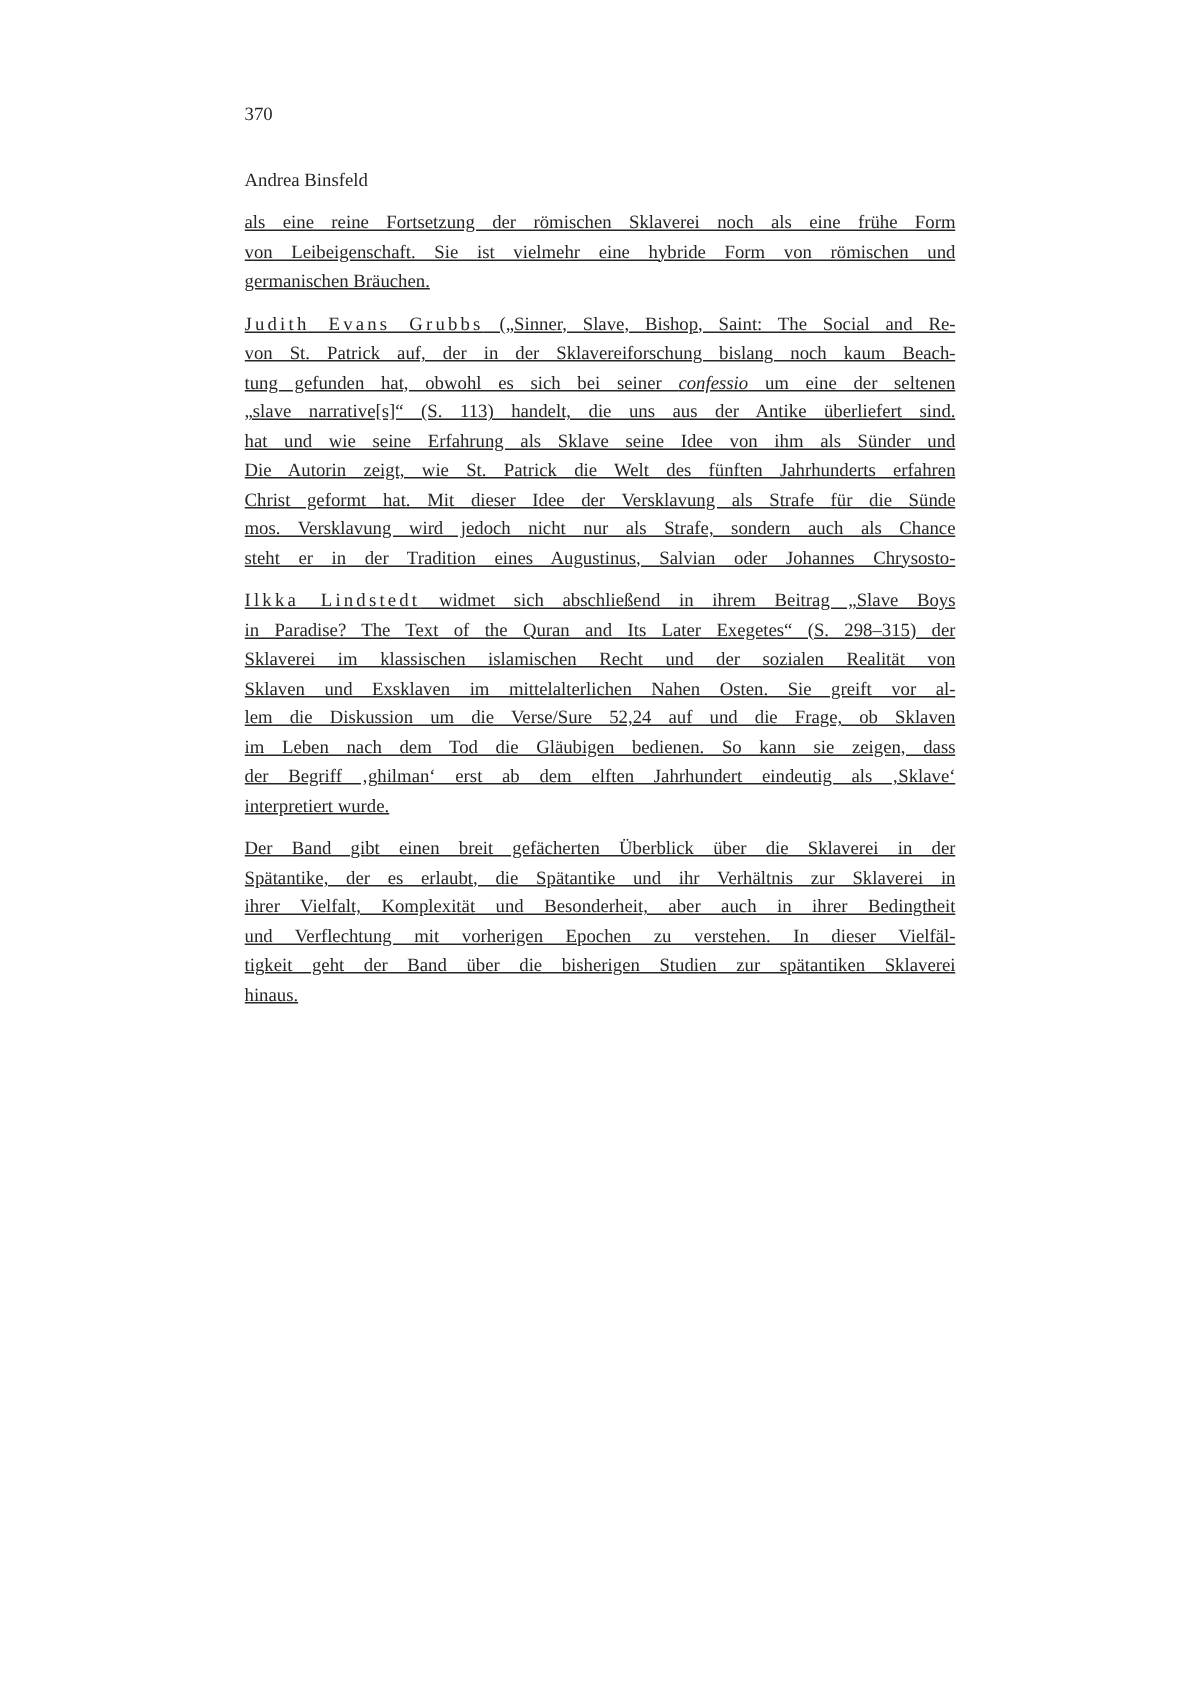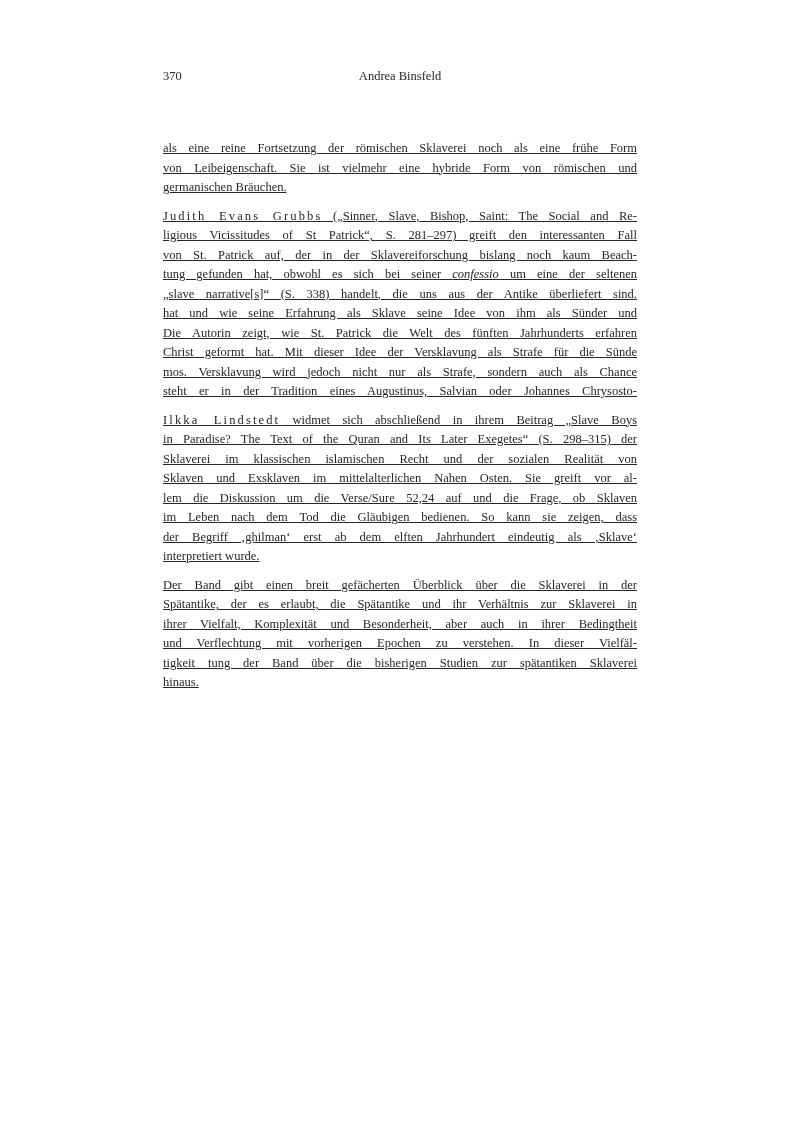--- a/index.html
+++ b/index.html
@@ -20,21 +20,22 @@
     font-size: 12.5px;
     line-height: 17px;
   }
   .page-number {
     position: absolute;
     left: 0;
     top: 0;
   }
   .running-title {
     display: block;
-    text-align: center;
+    text-align: left;
+    margin-top: 44px;
   }
   .text-block {
     position: absolute;
     top: 139px;
     left: 163px;
     width: 474px;
     font-size: 12.5px;
     line-height: 19.5px;
   }
   .paragraph { margin: 0; text-decoration: underline; }
@@ -61,24 +62,23 @@
     <span class="running-title">Andrea Binsfeld</span>
   </div>
   <div class="text-block">
       <div class="paragraph">
         <div class="line"><span>als eine reine Fortsetzung der römischen Sklaverei noch als eine frühe Form</span></div>
         <div class="line"><span>von Leibeigenschaft. Sie ist vielmehr eine hybride Form von römischen und</span></div>
         <div class="line last"><span>germanischen Bräuchen.</span></div>
       </div>
       <div class="paragraph">
         <div class="line"><span class="sp">Judith Evans Grubbs</span><span> („Sinner, Slave, Bishop, Saint: The Social and Re-</span></div>
-        <div class="line"><span>ligious Vicissitudes of St Patrick“, S. 281–297) greift den interessanten Fall</span></div>
         <div class="line"><span>von St. Patrick auf, der in der Sklavereiforschung bislang noch kaum Beach-</span></div>
         <div class="line"><span>tung gefunden hat, obwohl es sich bei seiner </span><span class="it">confessio</span><span> um eine der seltenen</span></div>
-        <div class="line"><span>„slave narrative[s]“ (S. 338) handelt, die uns aus der Antike überliefert sind.</span></div>
+        <div class="line"><span>„slave narrative[s]“ (S. 113) handelt, die uns aus der Antike überliefert sind.</span></div>
         <div class="line"><span>hat und wie seine Erfahrung als Sklave seine Idee von ihm als Sünder und</span></div>
         <div class="line"><span>Die Autorin zeigt, wie St. Patrick die Welt des fünften Jahrhunderts erfahren</span></div>
         <div class="line"><span>Christ geformt hat. Mit dieser Idee der Versklavung als Strafe für die Sünde</span></div>
         <div class="line"><span>mos. Versklavung wird jedoch nicht nur als Strafe, sondern auch als Chance</span></div>
         <div class="line"><span>steht er in der Tradition eines Augustinus, Salvian oder Johannes Chrysosto-</span></div>
       </div>
       <div class="paragraph">
         <div class="line"><span class="sp">Ilkka Lindstedt</span><span> widmet sich abschließend in ihrem Beitrag „Slave Boys</span></div>
         <div class="line"><span>in Paradise? The Text of the Quran and Its Later Exegetes“ (S. 298–315) der</span></div>
         <div class="line"><span>Sklaverei im klassischen islamischen Recht und der sozialen Realität von</span></div>
@@ -86,17 +86,17 @@
         <div class="line"><span>lem die Diskussion um die Verse/Sure 52,24 auf und die Frage, ob Sklaven</span></div>
         <div class="line"><span>im Leben nach dem Tod die Gläubigen bedienen. So kann sie zeigen, dass</span></div>
         <div class="line"><span>der Begriff ‚ghilman‘ erst ab dem elften Jahrhundert eindeutig als ‚Sklave‘</span></div>
         <div class="line last"><span>interpretiert wurde.</span></div>
       </div>
       <div class="paragraph">
         <div class="line"><span>Der Band gibt einen breit gefächerten Überblick über die Sklaverei in der</span></div>
         <div class="line"><span>Spätantike, der es erlaubt, die Spätantike und ihr Verhältnis zur Sklaverei in</span></div>
         <div class="line"><span>ihrer Vielfalt, Komplexität und Besonderheit, aber auch in ihrer Bedingtheit</span></div>
         <div class="line"><span>und Verflechtung mit vorherigen Epochen zu verstehen. In dieser Vielfäl-</span></div>
-        <div class="line"><span>tigkeit tung der Band über die bisherigen Studien zur spätantiken Sklaverei</span></div>
+        <div class="line"><span>tigkeit geht der Band über die bisherigen Studien zur spätantiken Sklaverei</span></div>
         <div class="line last"><span>hinaus.</span></div>
       </div>
     </div>
 </div>
 
 </body></html>

